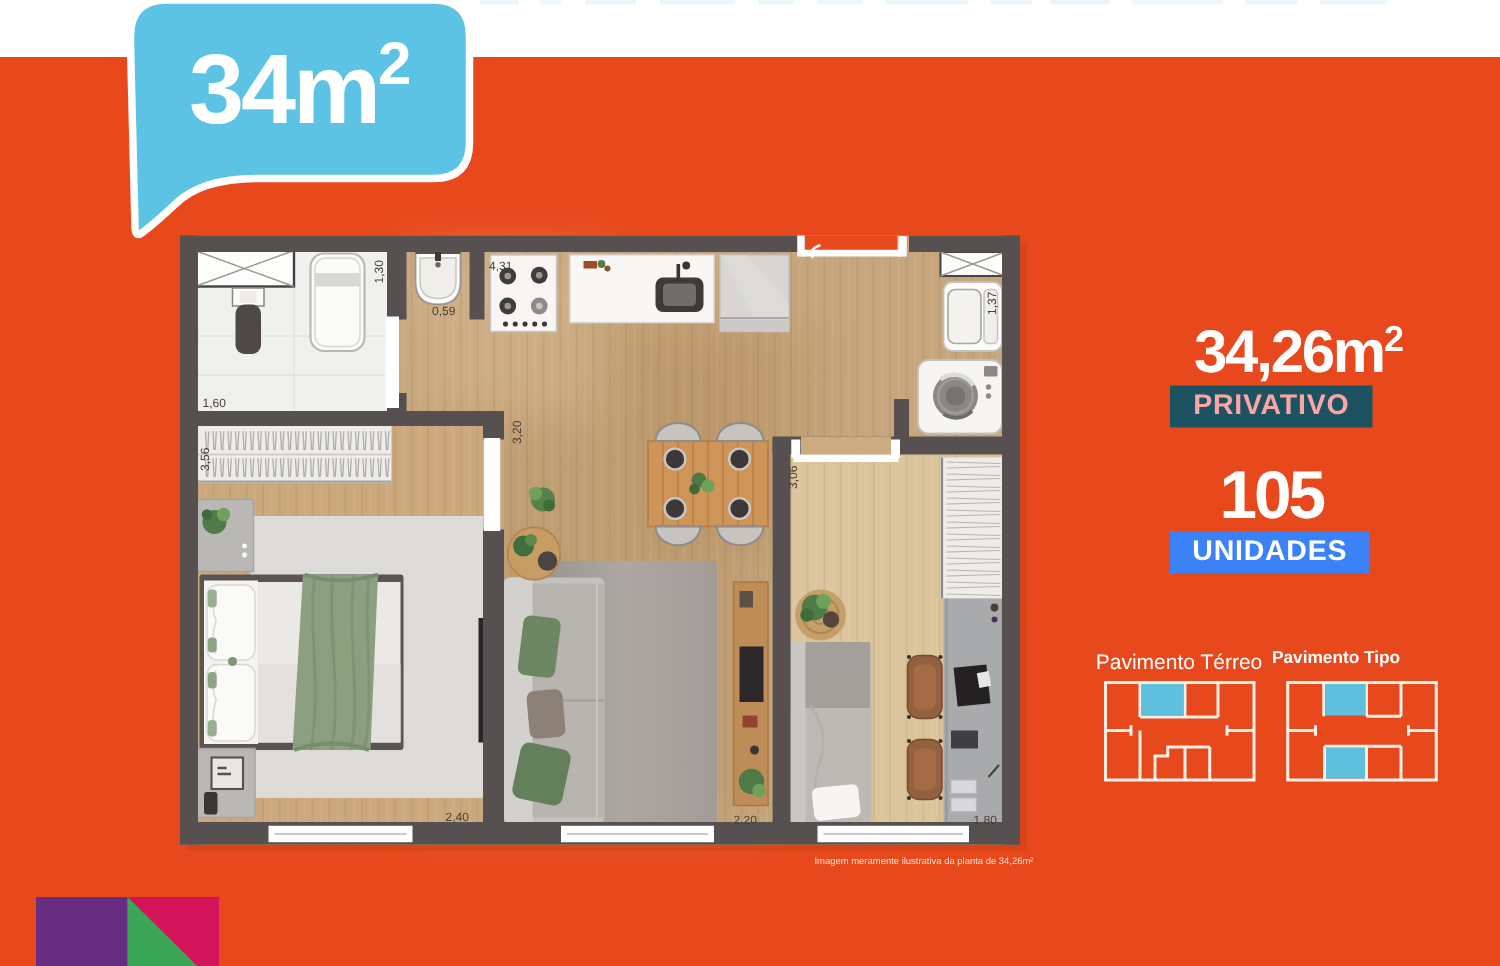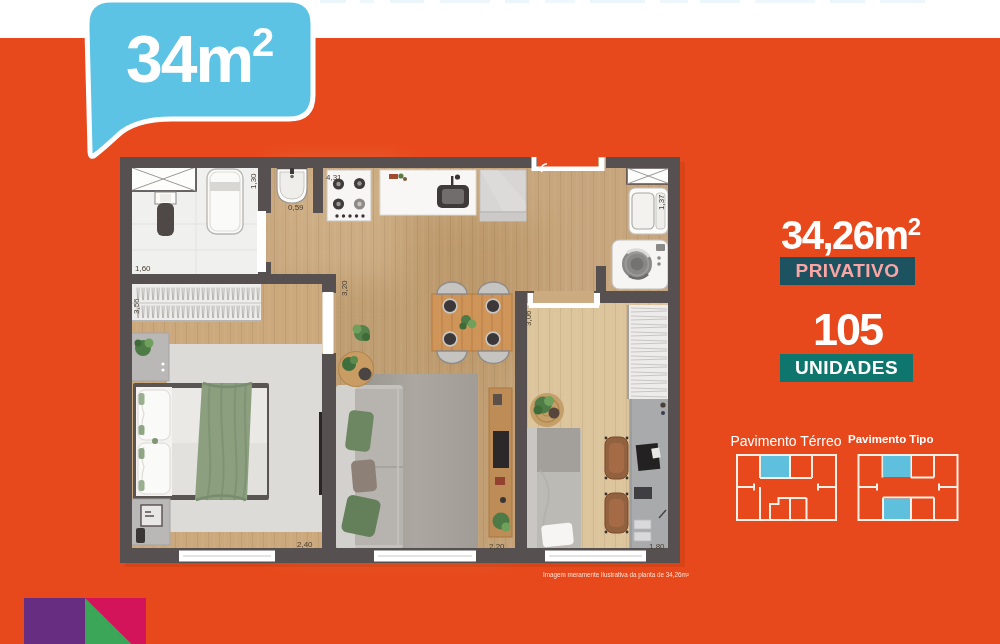--- a/index.html
+++ b/index.html
@@ -408,29 +408,29 @@
 
     <text x="297" y="547">2,40</text>
 
     <text x="489" y="549">2,20</text>
 
     <text x="649" y="549">1,80</text>
   </g>
   </g>
 </svg>
 
-<div class="abs" style="left:781px;top:215px;width:170px;height:40px;color:#fff;font-weight:bold;font-size:40px;line-height:1;letter-spacing:-1.5px;">34,26m<span style="font-size:24px;vertical-align:14px;letter-spacing:0;">2</span></div>
+<div class="abs" style="left:781px;top:215px;width:170px;height:40px;color:#fff;font-weight:bold;font-size:40px;line-height:1;letter-spacing:-1.5px;text-align:center;">34,26m<span style="font-size:24px;vertical-align:14px;letter-spacing:0;">2</span></div>
 
 <div class="abs" style="left:780px;top:257px;width:135px;height:28px;background:#1D5360;color:#fca5a5;
      font-weight:bold;font-size:19px;text-align:center;line-height:28px;letter-spacing:.5px;">PRIVATIVO</div>
 
 <div class="abs" style="left:780px;top:310px;width:135px;height:40px;color:#fff;font-weight:bold;
      font-size:45px;text-align:center;line-height:40px;letter-spacing:-2px;">105</div>
 
-<div class="abs" style="left:780px;top:354px;width:133px;height:28px;background:#0f766e;color:#fff;
+<div class="abs" style="left:780px;top:354px;width:133px;height:28px;background:#3b82f6;color:#fff;
      font-weight:bold;font-size:19px;text-align:center;line-height:28px;letter-spacing:.5px;">UNIDADES</div>
 
 <div class="abs" style="left:726px;top:433px;width:120px;color:#fff;font-weight:normal;font-size:14px;text-align:center;">Pavimento Térreo</div>
 <div class="abs" style="left:848px;top:433px;width:120px;color:#fff;font-weight:bold;font-size:11.5px;text-align:left;">Pavimento Tipo</div>
 
 <svg class="abs" style="left:734px;top:453px;" width="104" height="70" viewBox="734 453 104 70">
   <g stroke="#F8EFE6" stroke-width="2" fill="none">
     <rect x="737" y="455" width="99" height="65"></rect>
     <path d="M760,455 V478 M790,455 V478 M812,455 V478 M760,478 H812"></path>
     <path d="M737,487 H754 M754,483.5 V490.5 M818,483.5 V490.5 M818,487 H836"></path>

